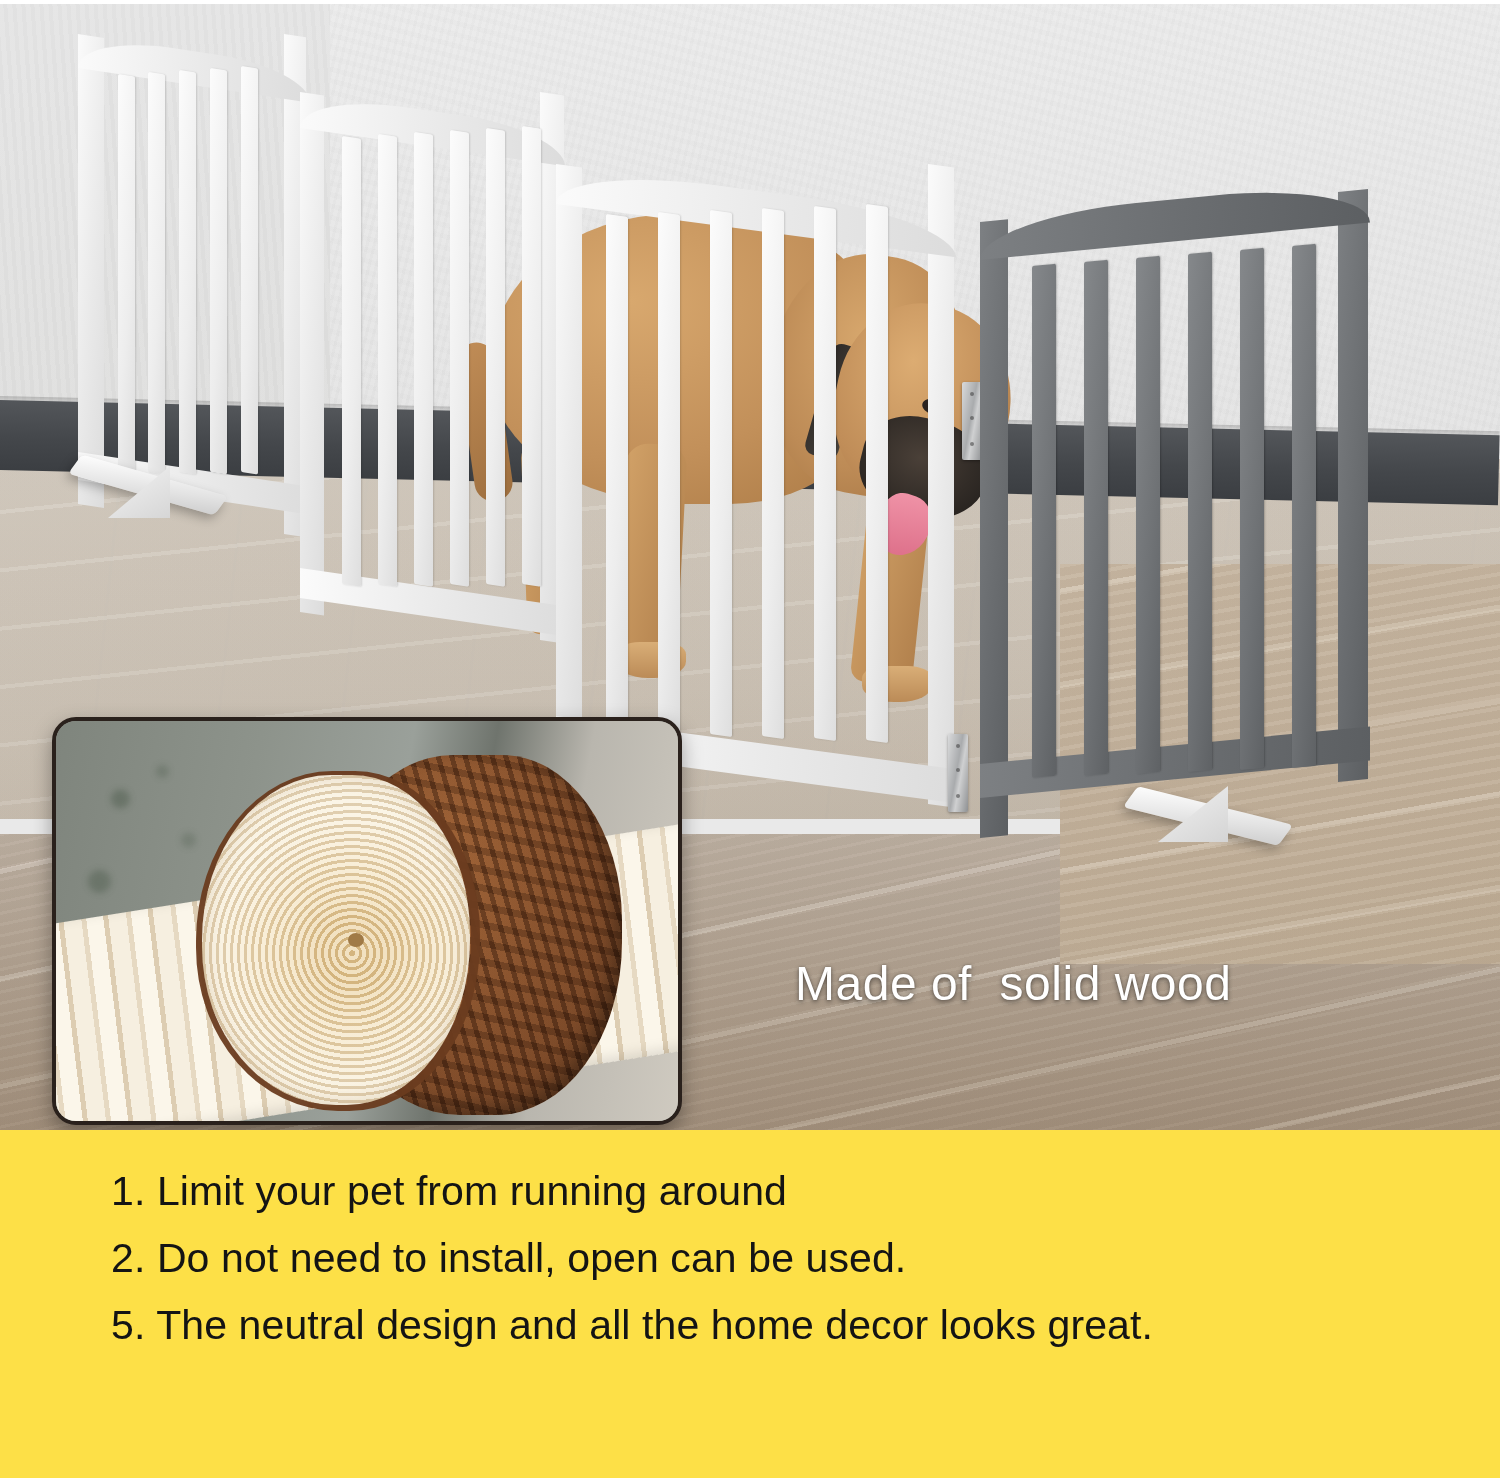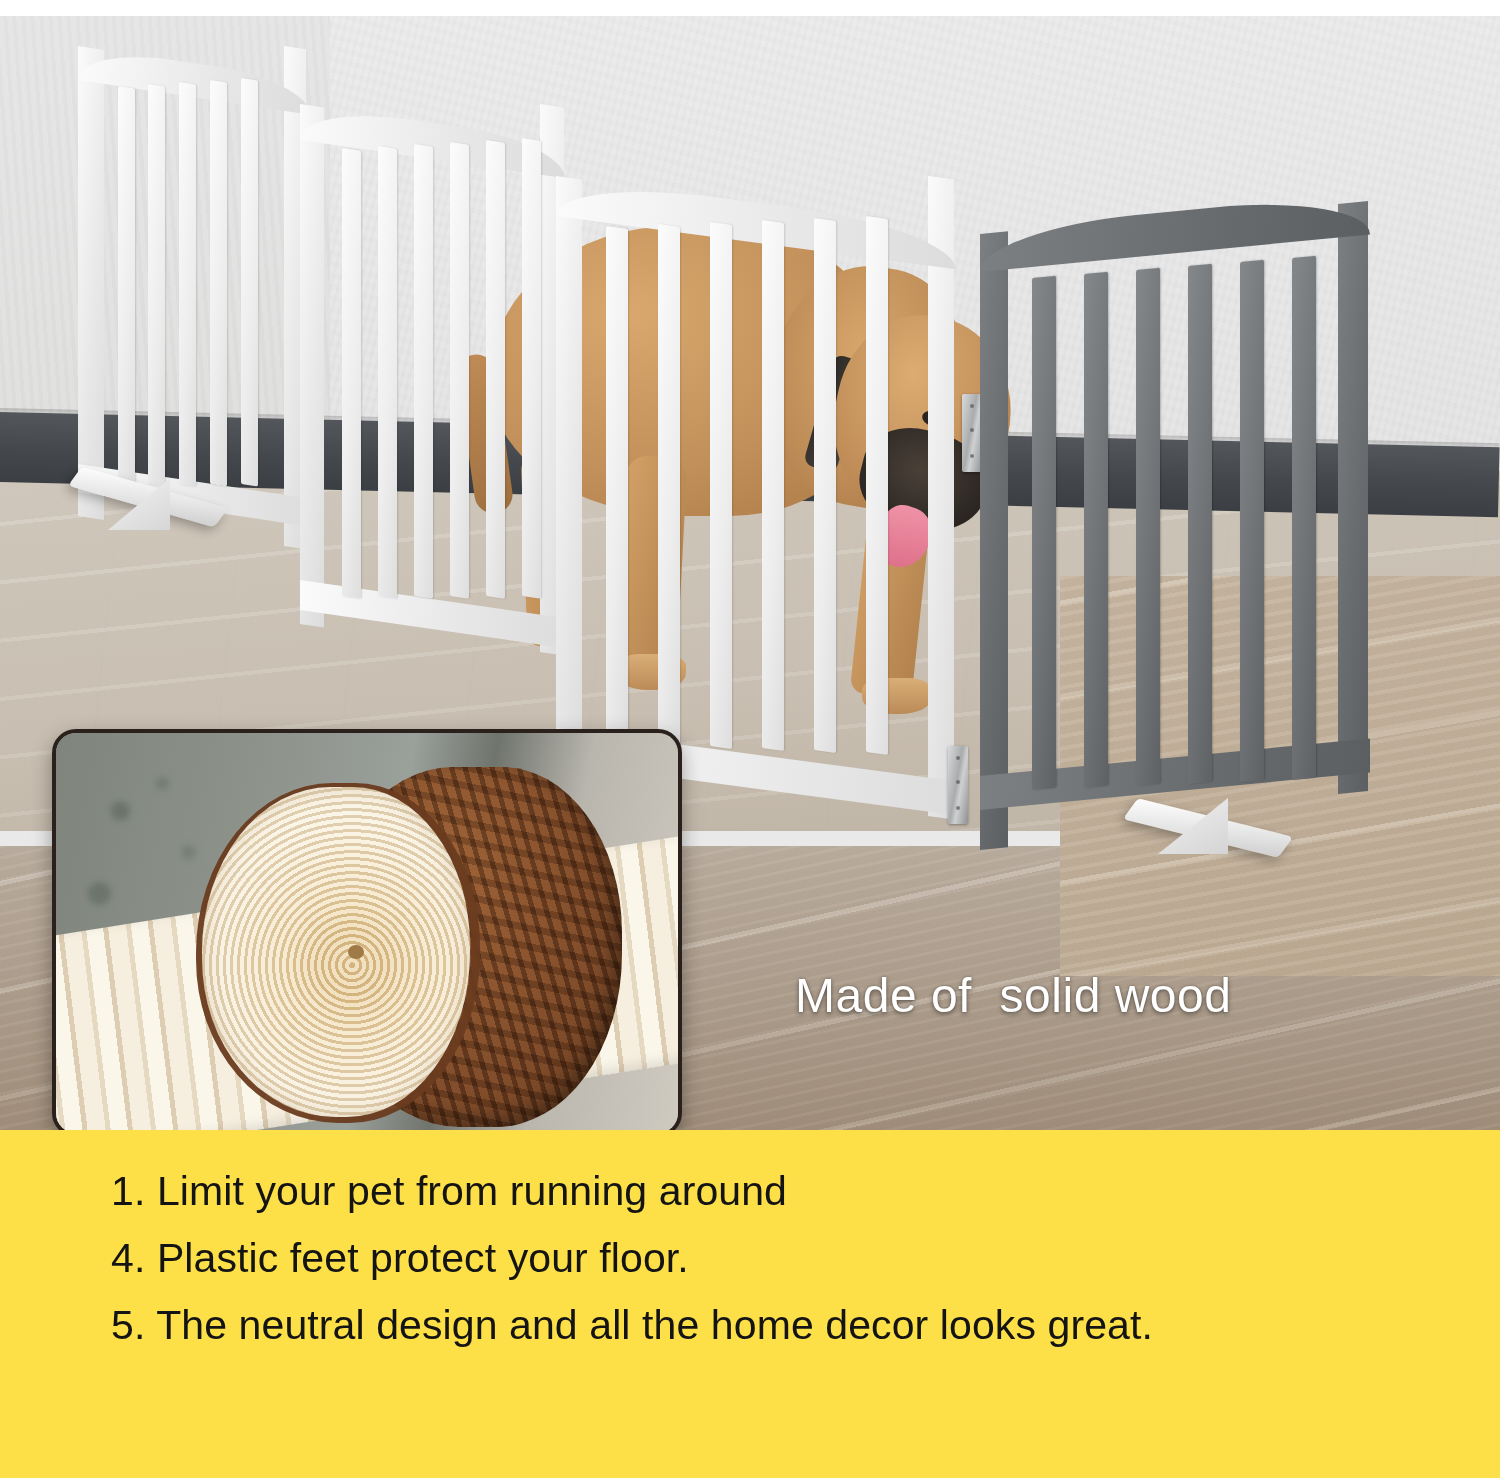--- a/index.html
+++ b/index.html
@@ -4,21 +4,21 @@
 <style>
   * { margin:0; padding:0; box-sizing:border-box; }
   html,body { background:#ffffff; }
   body {
     width:1500px; height:1478px; position:relative; overflow:hidden;
     font-family:"Liberation Sans", sans-serif;
   }
 
   
   #photo-stage {
-    position:absolute; left:0; top:16px; width:1500px; height:1130px;
+    position:absolute; left:0; top:4px; width:1500px; height:1130px;
     overflow:hidden; background:#e9e9e9;
   }
 
   
   .wall {
     position:absolute; left:0; top:0; width:1500px; height:560px;
     background:
       repeating-linear-gradient(104deg, rgba(0,0,0,.016) 0 3px, rgba(255,255,255,.02) 3px 7px),
       repeating-linear-gradient(15deg, rgba(0,0,0,.012) 0 5px, rgba(255,255,255,.015) 5px 11px),
       linear-gradient(178deg,#ececec 0%, #e7e7e7 55%, #e3e3e3 100%);
@@ -355,15 +355,15 @@
       <div class="log-face-rim"></div>
       <div class="log-face"></div>
       <div class="log-pith"></div>
     </div>
   </div>
 
 </div>
 
 <div id="feature-list">
   <div class="feature">1. Limit your pet from running around</div>
-  <div class="feature">4. Plastic feet protect your floor.</div>
+  <div class="feature">2. Do not need to install, open can be used.</div>
   <div class="feature">5. The neutral design and all the home decor looks great.</div>
 </div>
 
 </body></html>

